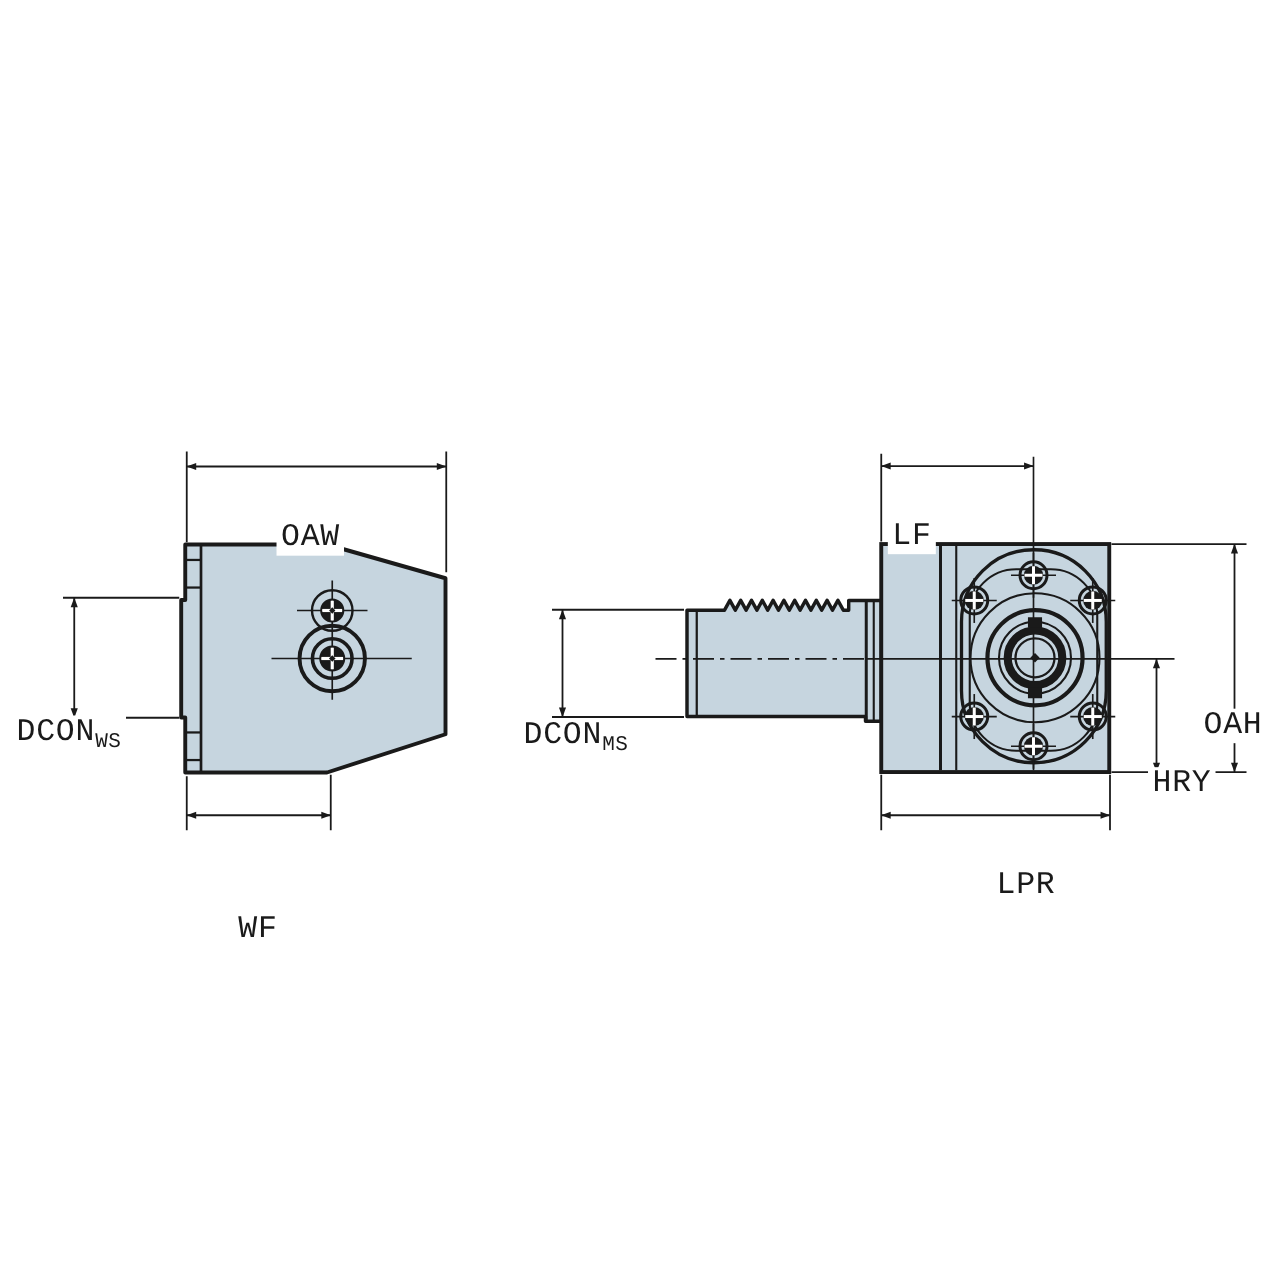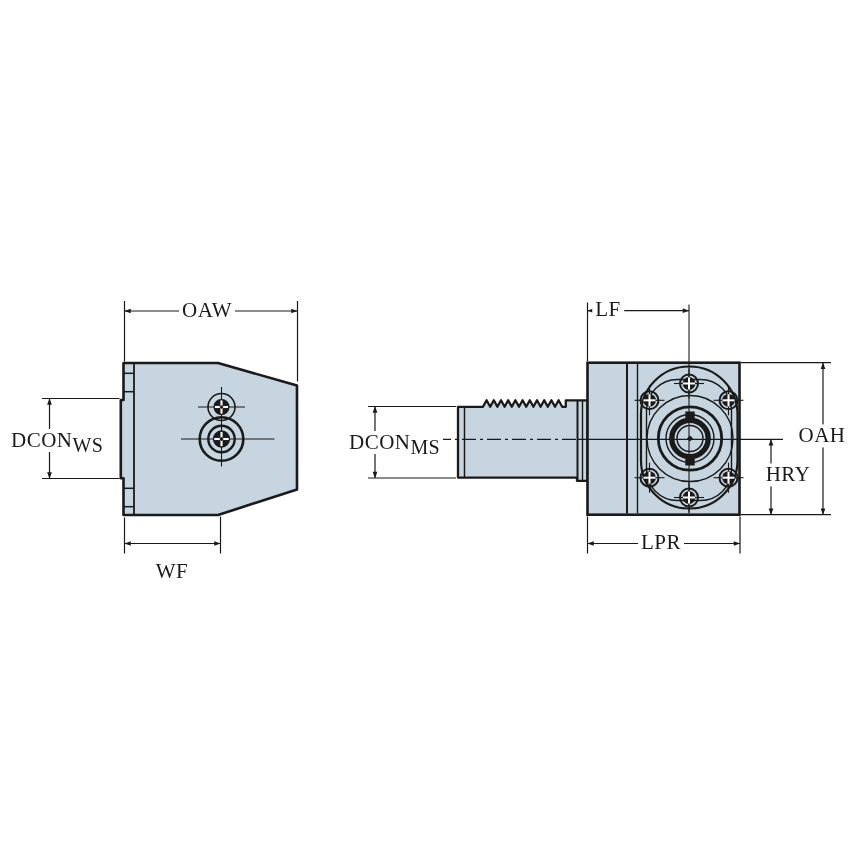--- a/index.html
+++ b/index.html
@@ -11,32 +11,33 @@
   body{font-family:"Liberation Sans", sans-serif;}
   .canvas{
     position:relative;
     width:854px;height:854px;
     background:var(--bg);
     overflow:hidden;
   }
   svg{position:absolute;left:0;top:0;}
   .dim-label{
     position:absolute;
-    font-family:Liberation Serif, serif;
+    font-family:Liberation Mono, monospace;
     font-size:21px;
     letter-spacing:0.5px;
     color:var(--line);
     background:var(--bg);
     padding:0 3px;
     white-space:nowrap;
     line-height:1.1;
+    margin-top:48px;
   }
   .dim-label.centered{transform:translate(-50%,-50%);}
   .dim-label .sub{
-    font-size:20px;
+    font-size:14px;
     position:relative;
     top:5px;
     letter-spacing:0.3px;
   }
 </style>
 </head>
 <body>
 
 <div class="canvas">
 
@@ -230,17 +231,17 @@
   </div>
 
   <div class="dim-label centered" style="left:822px; top:436px;">
     <span>OAH</span>
   </div>
 
   <div class="dim-label centered" style="left:788px; top:475px;">
     <span>HRY</span>
   </div>
 
-  <div class="dim-label centered" style="left:661px; top:543px;">
+  <div class="dim-label centered" style="left:684px; top:543px;">
     <span>LPR</span>
   </div>
 
 </div>
 
 </body></html>

